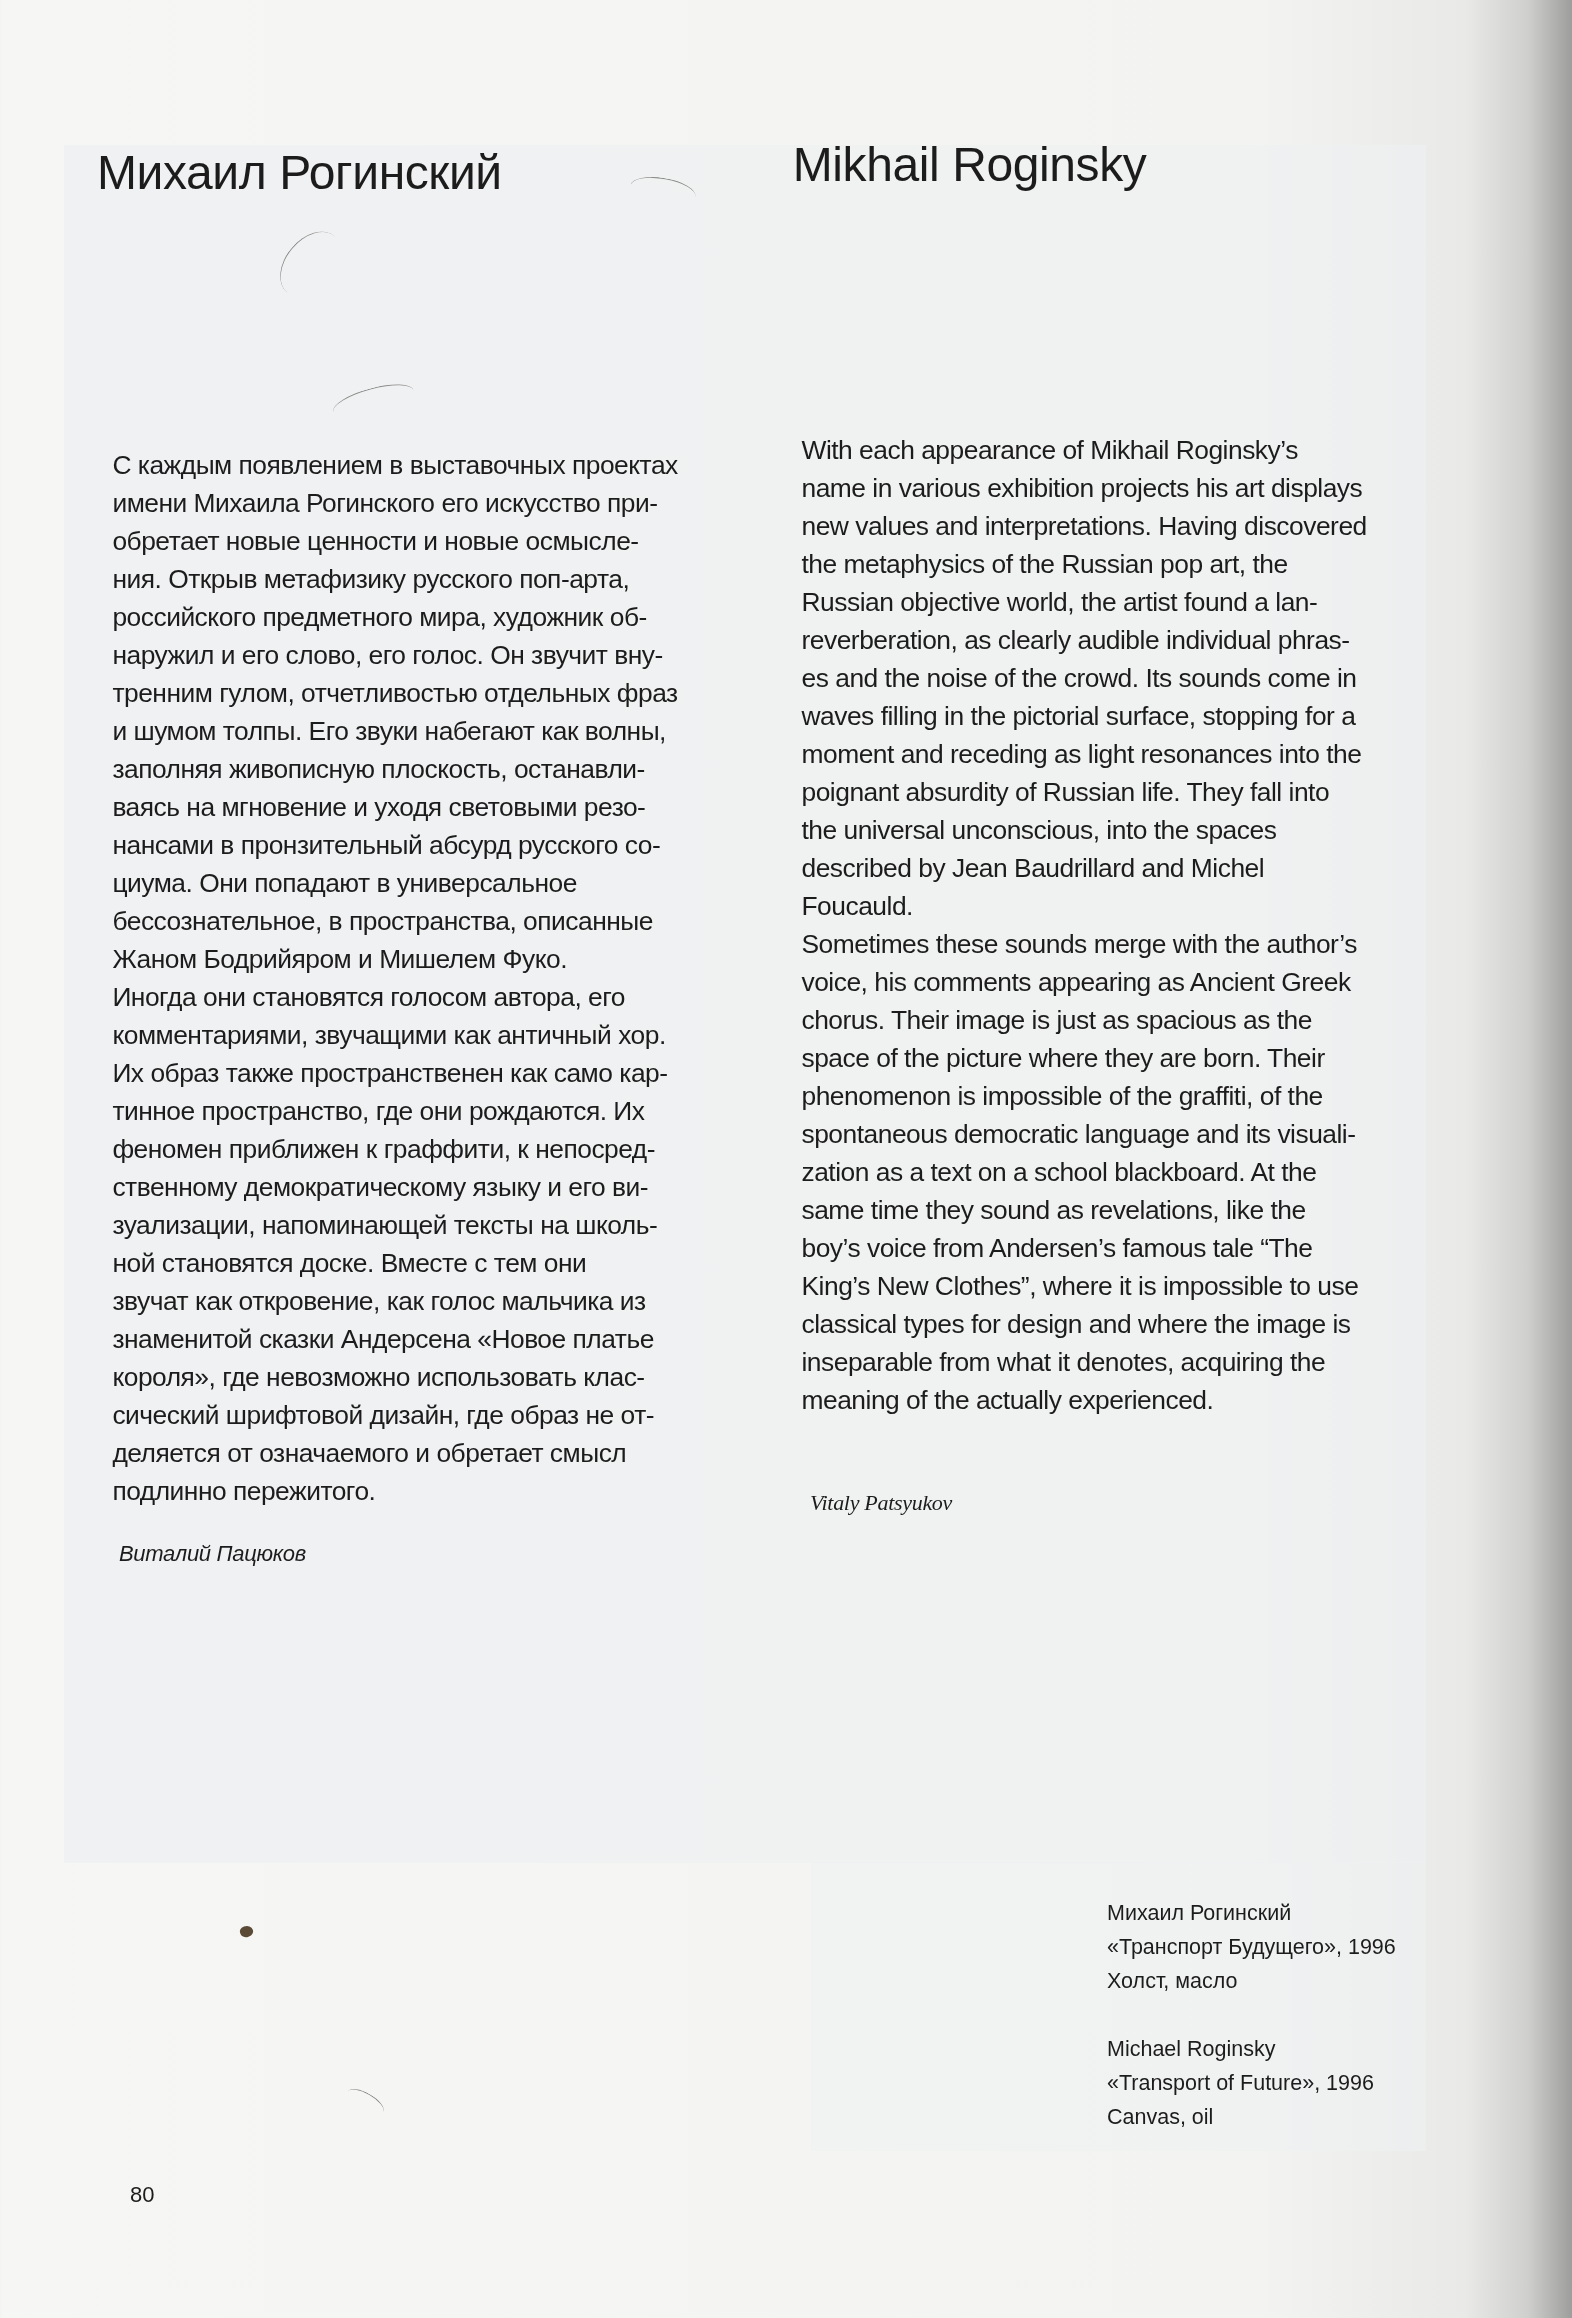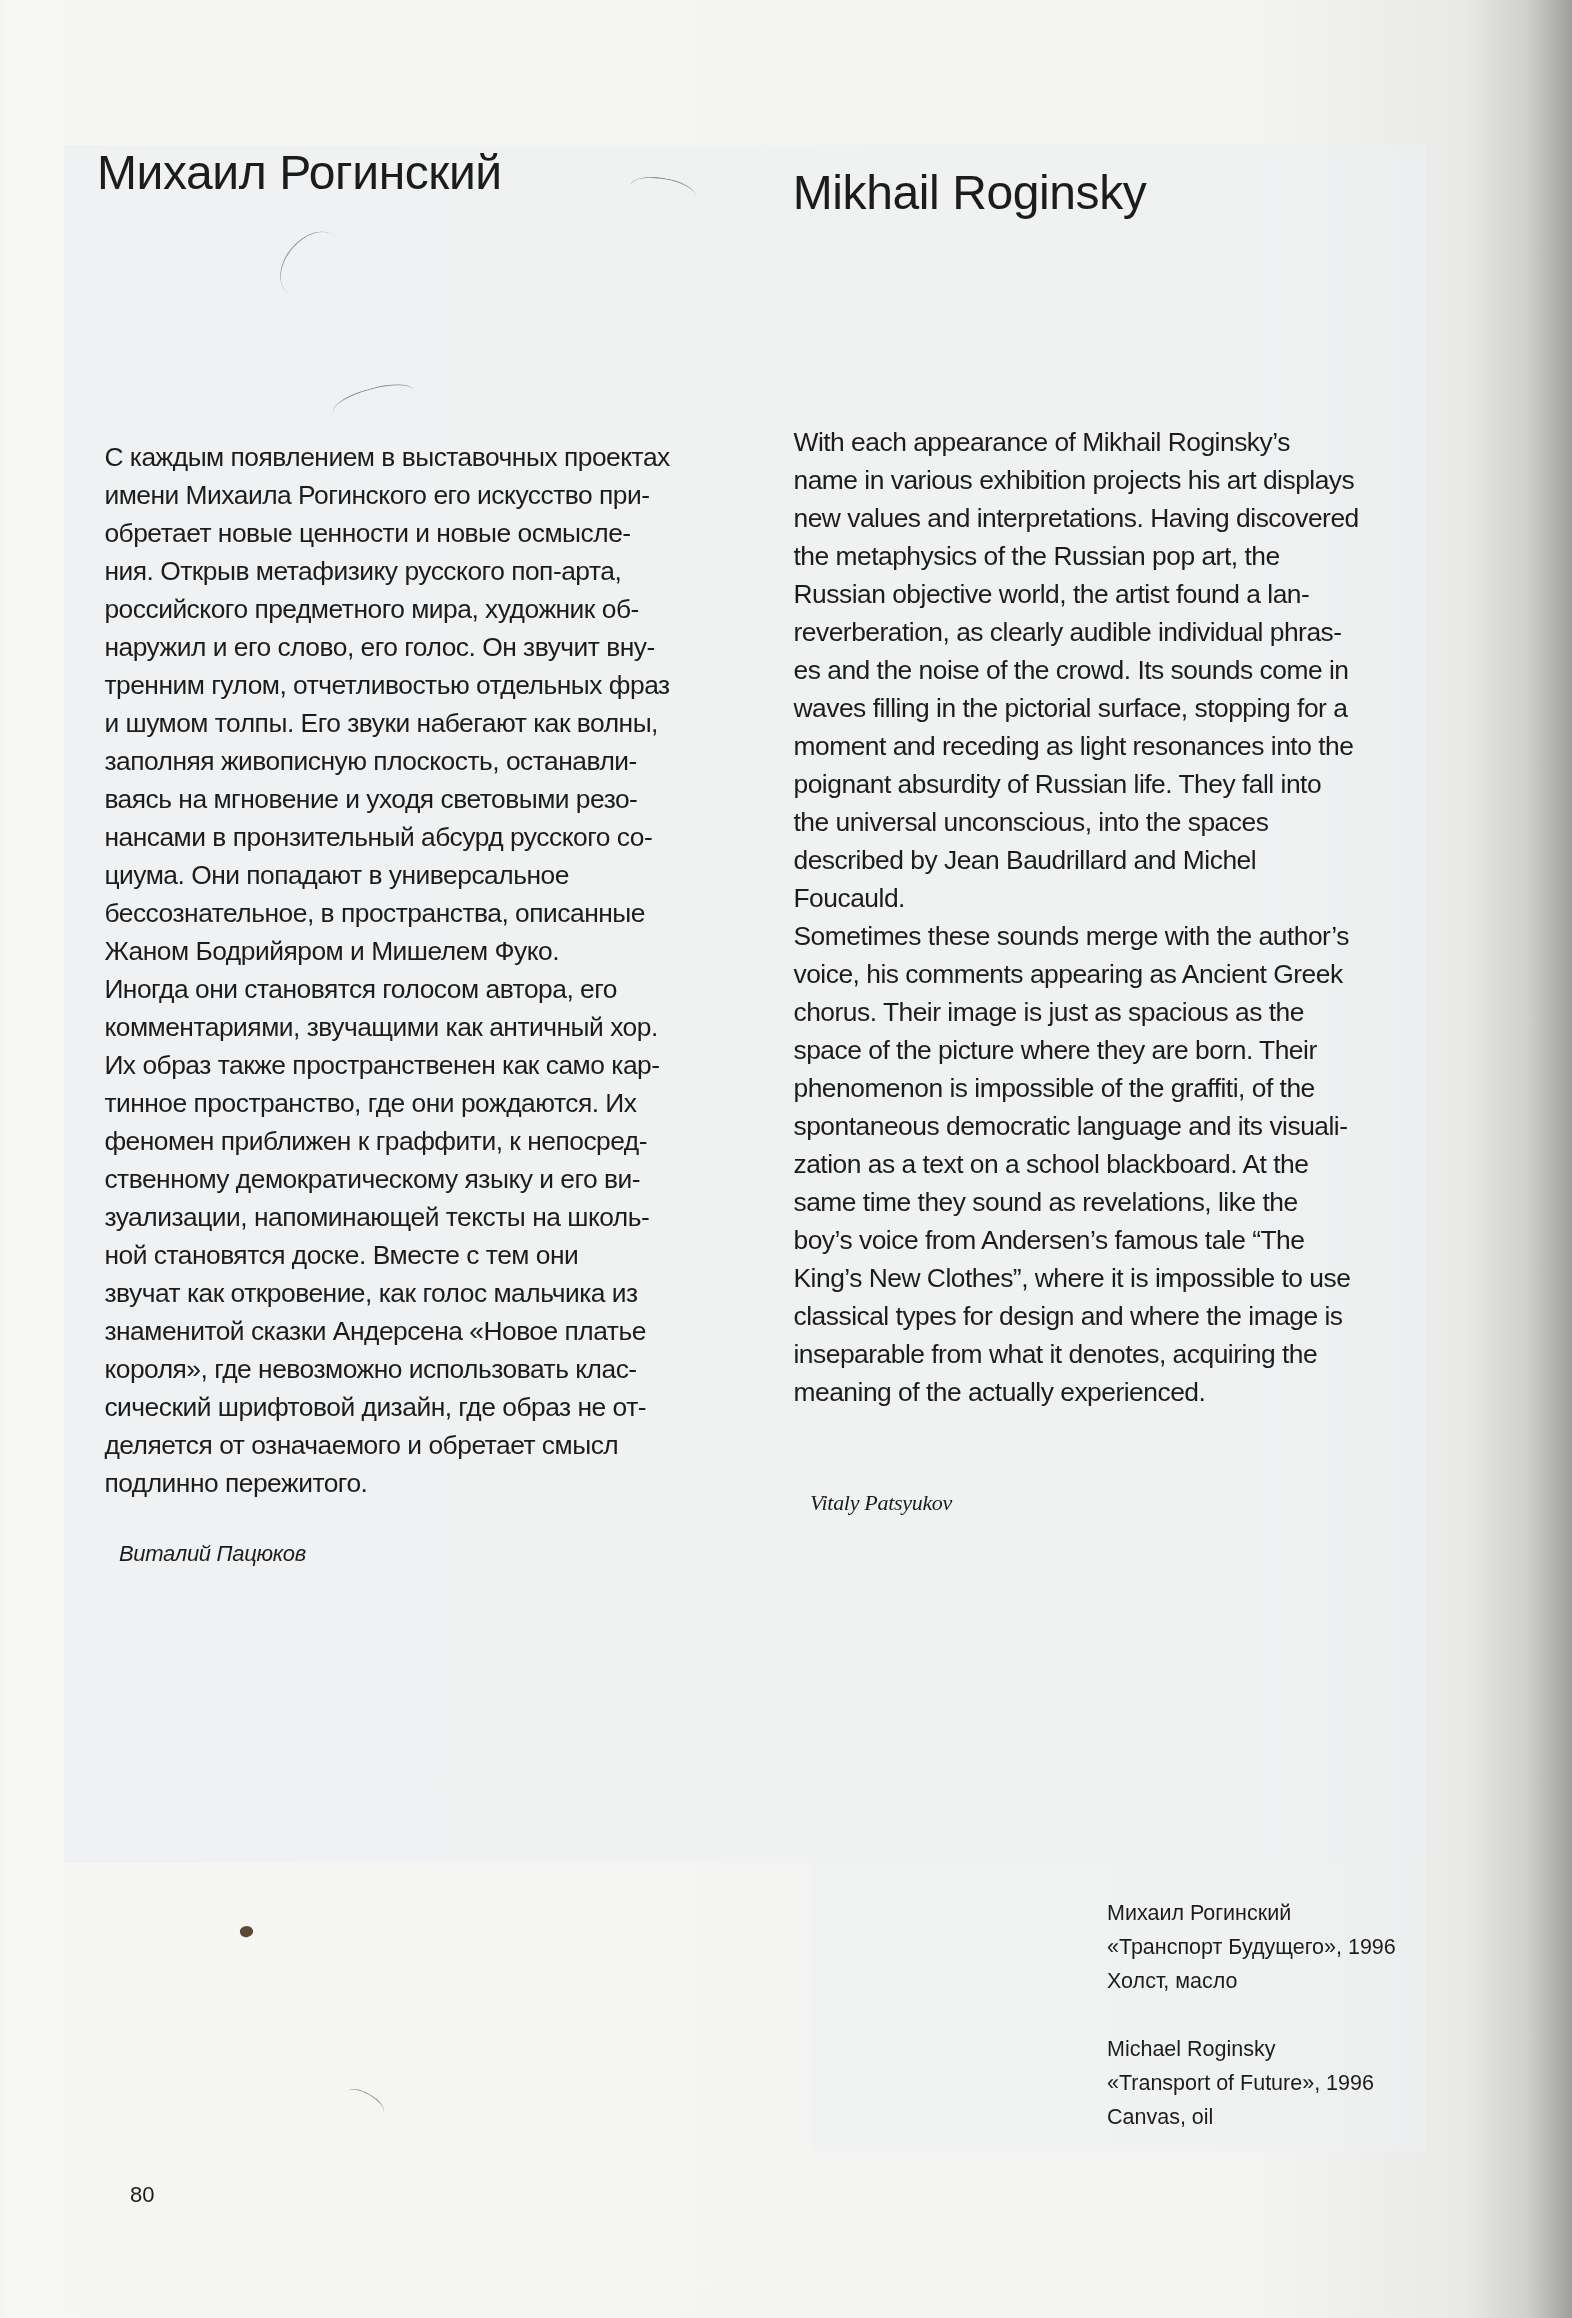--- a/index.html
+++ b/index.html
@@ -44,28 +44,28 @@
 
     .title {
       position: absolute;
       font-size: 48px;
       font-weight: normal;
       margin: 0;
       letter-spacing: -0.4px;
       white-space: nowrap;
     }
     .col-ru .title { top: 145px; left: 0; }
-    .col-en .title { top: 137px; left: 1.7px; margin-top: 28px; }
+    .col-en .title { top: 137px; left: 1.7px; }
 
     .body-text {
       position: absolute;
       font-size: 26.4px;
       line-height: 38px;
       letter-spacing: -0.5px;
-      margin: 0;
+      margin: 8px;
     }
     .col-ru .body-text { top: 438px; left: 7.4px; width: 677px; }
     .col-en .body-text { top: 423px; left: 2.5px; width: 661px; }
 
     .line {
       display: block;
       white-space: nowrap;
     }
 
     .author {

